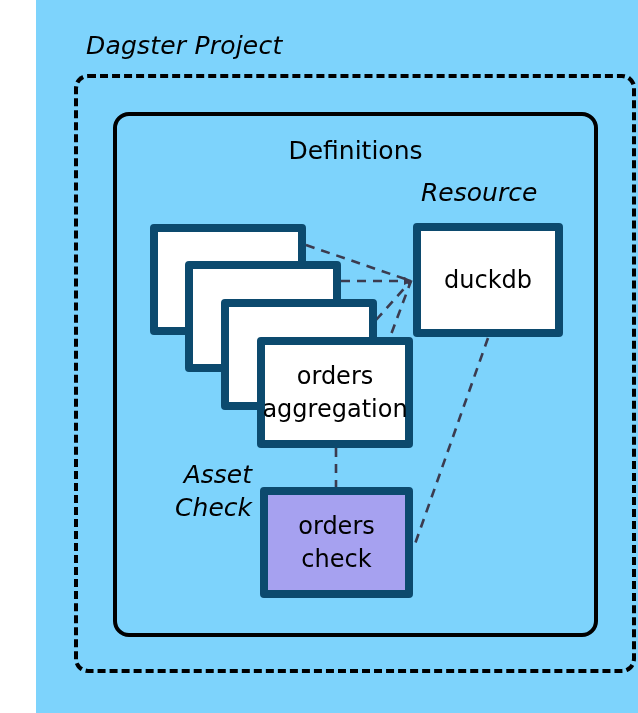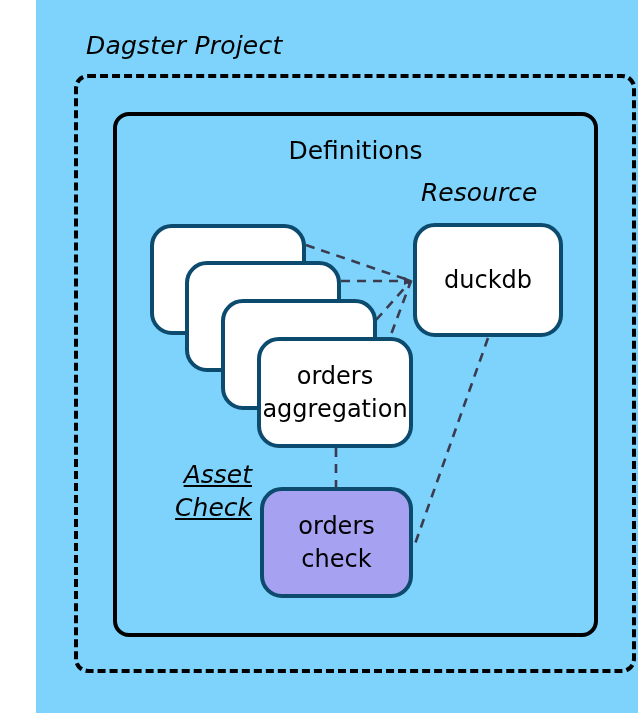--- a/index.html
+++ b/index.html
@@ -77,27 +77,26 @@
   #resource-label { left: 385px; top: 178px; }
   #asset-check-label {
     left: 108px;
     top: 458px;
     width: 108px;
     text-align: right;
     font-size: 25px;
     font-style: italic;
     line-height: 33px;
     white-space: pre-line;
-    text-decoration: underline;
   }
 
   
   .node {
-    border: 4px solid #0c4a6e;
-    border-radius: 22px;
+    border: 8px solid #0c4a6e;
+    border-radius: 4px;
     box-sizing: border-box;
     background: #ffffff;
     display: flex;
     align-items: center;
     justify-content: center;
     text-align: center;
     font-size: 24px;
     line-height: 33px;
     white-space: pre-line;
   }

